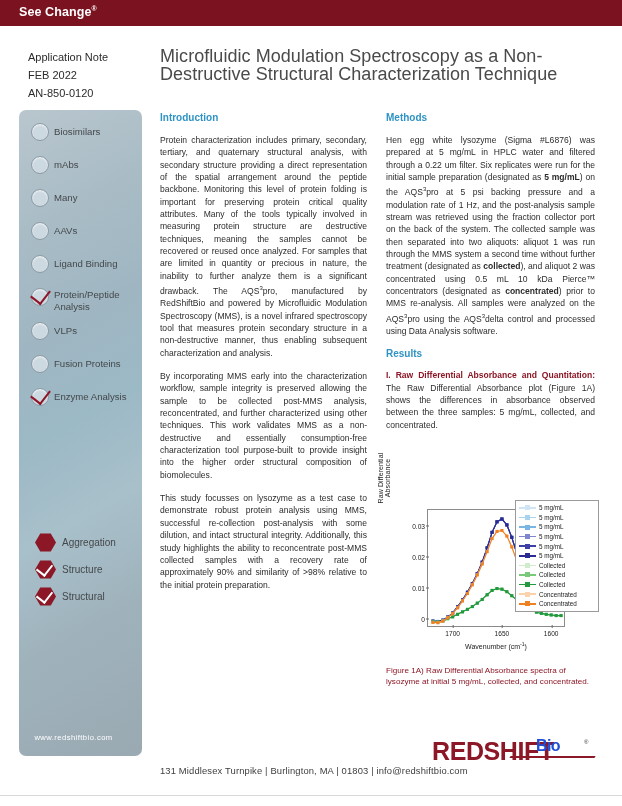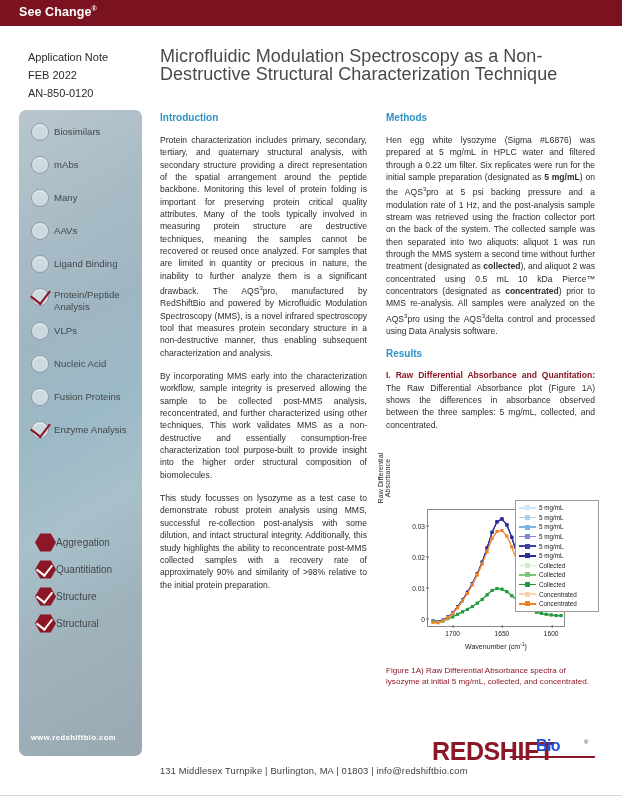--- a/index.html
+++ b/index.html
@@ -114,31 +114,31 @@
     position: absolute;
     left: 4px; top: 1px;
     width: 9px; height: 12px;
     border-right: 2.6px solid #ffffff;
     border-bottom: 2.6px solid #ffffff;
     transform: rotate(38deg);
   }
   .hex-label {
     font-size: 10px;
     color: #44484a;
-    margin-left: 0;
+    margin-left: 6px;
     font-weight: 500;
   }
   .sb-url {
     position: absolute;
     left: 0; bottom: 14px;
     width: 109px;
     text-align: center;
     color: #ffffff;
     font-size: 7.6px;
-    font-weight: bold;
+    font-weight: normal;
     letter-spacing: .45px;
   }
 
   
   .col { position: absolute; top: 112px; }
   .col-left  { left: 160px;  width: 207px; }
   .col-right { left: 386px;  width: 209px; }
 
   .sec-head {
     color: #2f93c4;
@@ -360,44 +360,36 @@
       <div class="sb-item">
         <span class="sb-circle checked"></span>
         <span class="sb-label two-line">Protein/Peptide Analysis</span>
       </div>
 
       <div class="sb-item">
         <span class="sb-circle"></span>
         <span class="sb-label">VLPs</span>
       </div>
 
-      <div class="sb-item">
-        <span class="sb-circle"></span>
-        <span class="sb-label">Nucleic Acid</span>
-      </div>
 
       <div class="sb-item">
         <span class="sb-circle"></span>
         <span class="sb-label">Fusion Proteins</span>
       </div>
 
       <div class="sb-item">
         <span class="sb-circle checked"></span>
         <span class="sb-label">Enzyme Analysis</span>
       </div>
     </div>
 
     <div class="sb-hexlist">
       <div class="sb-hexitem">
         <span class="hex"></span>
         <span class="hex-label">Aggregation</span>
-      </div>
-      <div class="sb-hexitem">
-        <span class="hex checked"></span>
-        <span class="hex-label">Quantitiation</span>
       </div>
       <div class="sb-hexitem">
         <span class="hex checked"></span>
         <span class="hex-label">Structure</span>
       </div>
       <div class="sb-hexitem">
         <span class="hex checked"></span>
         <span class="hex-label">Structural</span>
       </div>
     </div>

